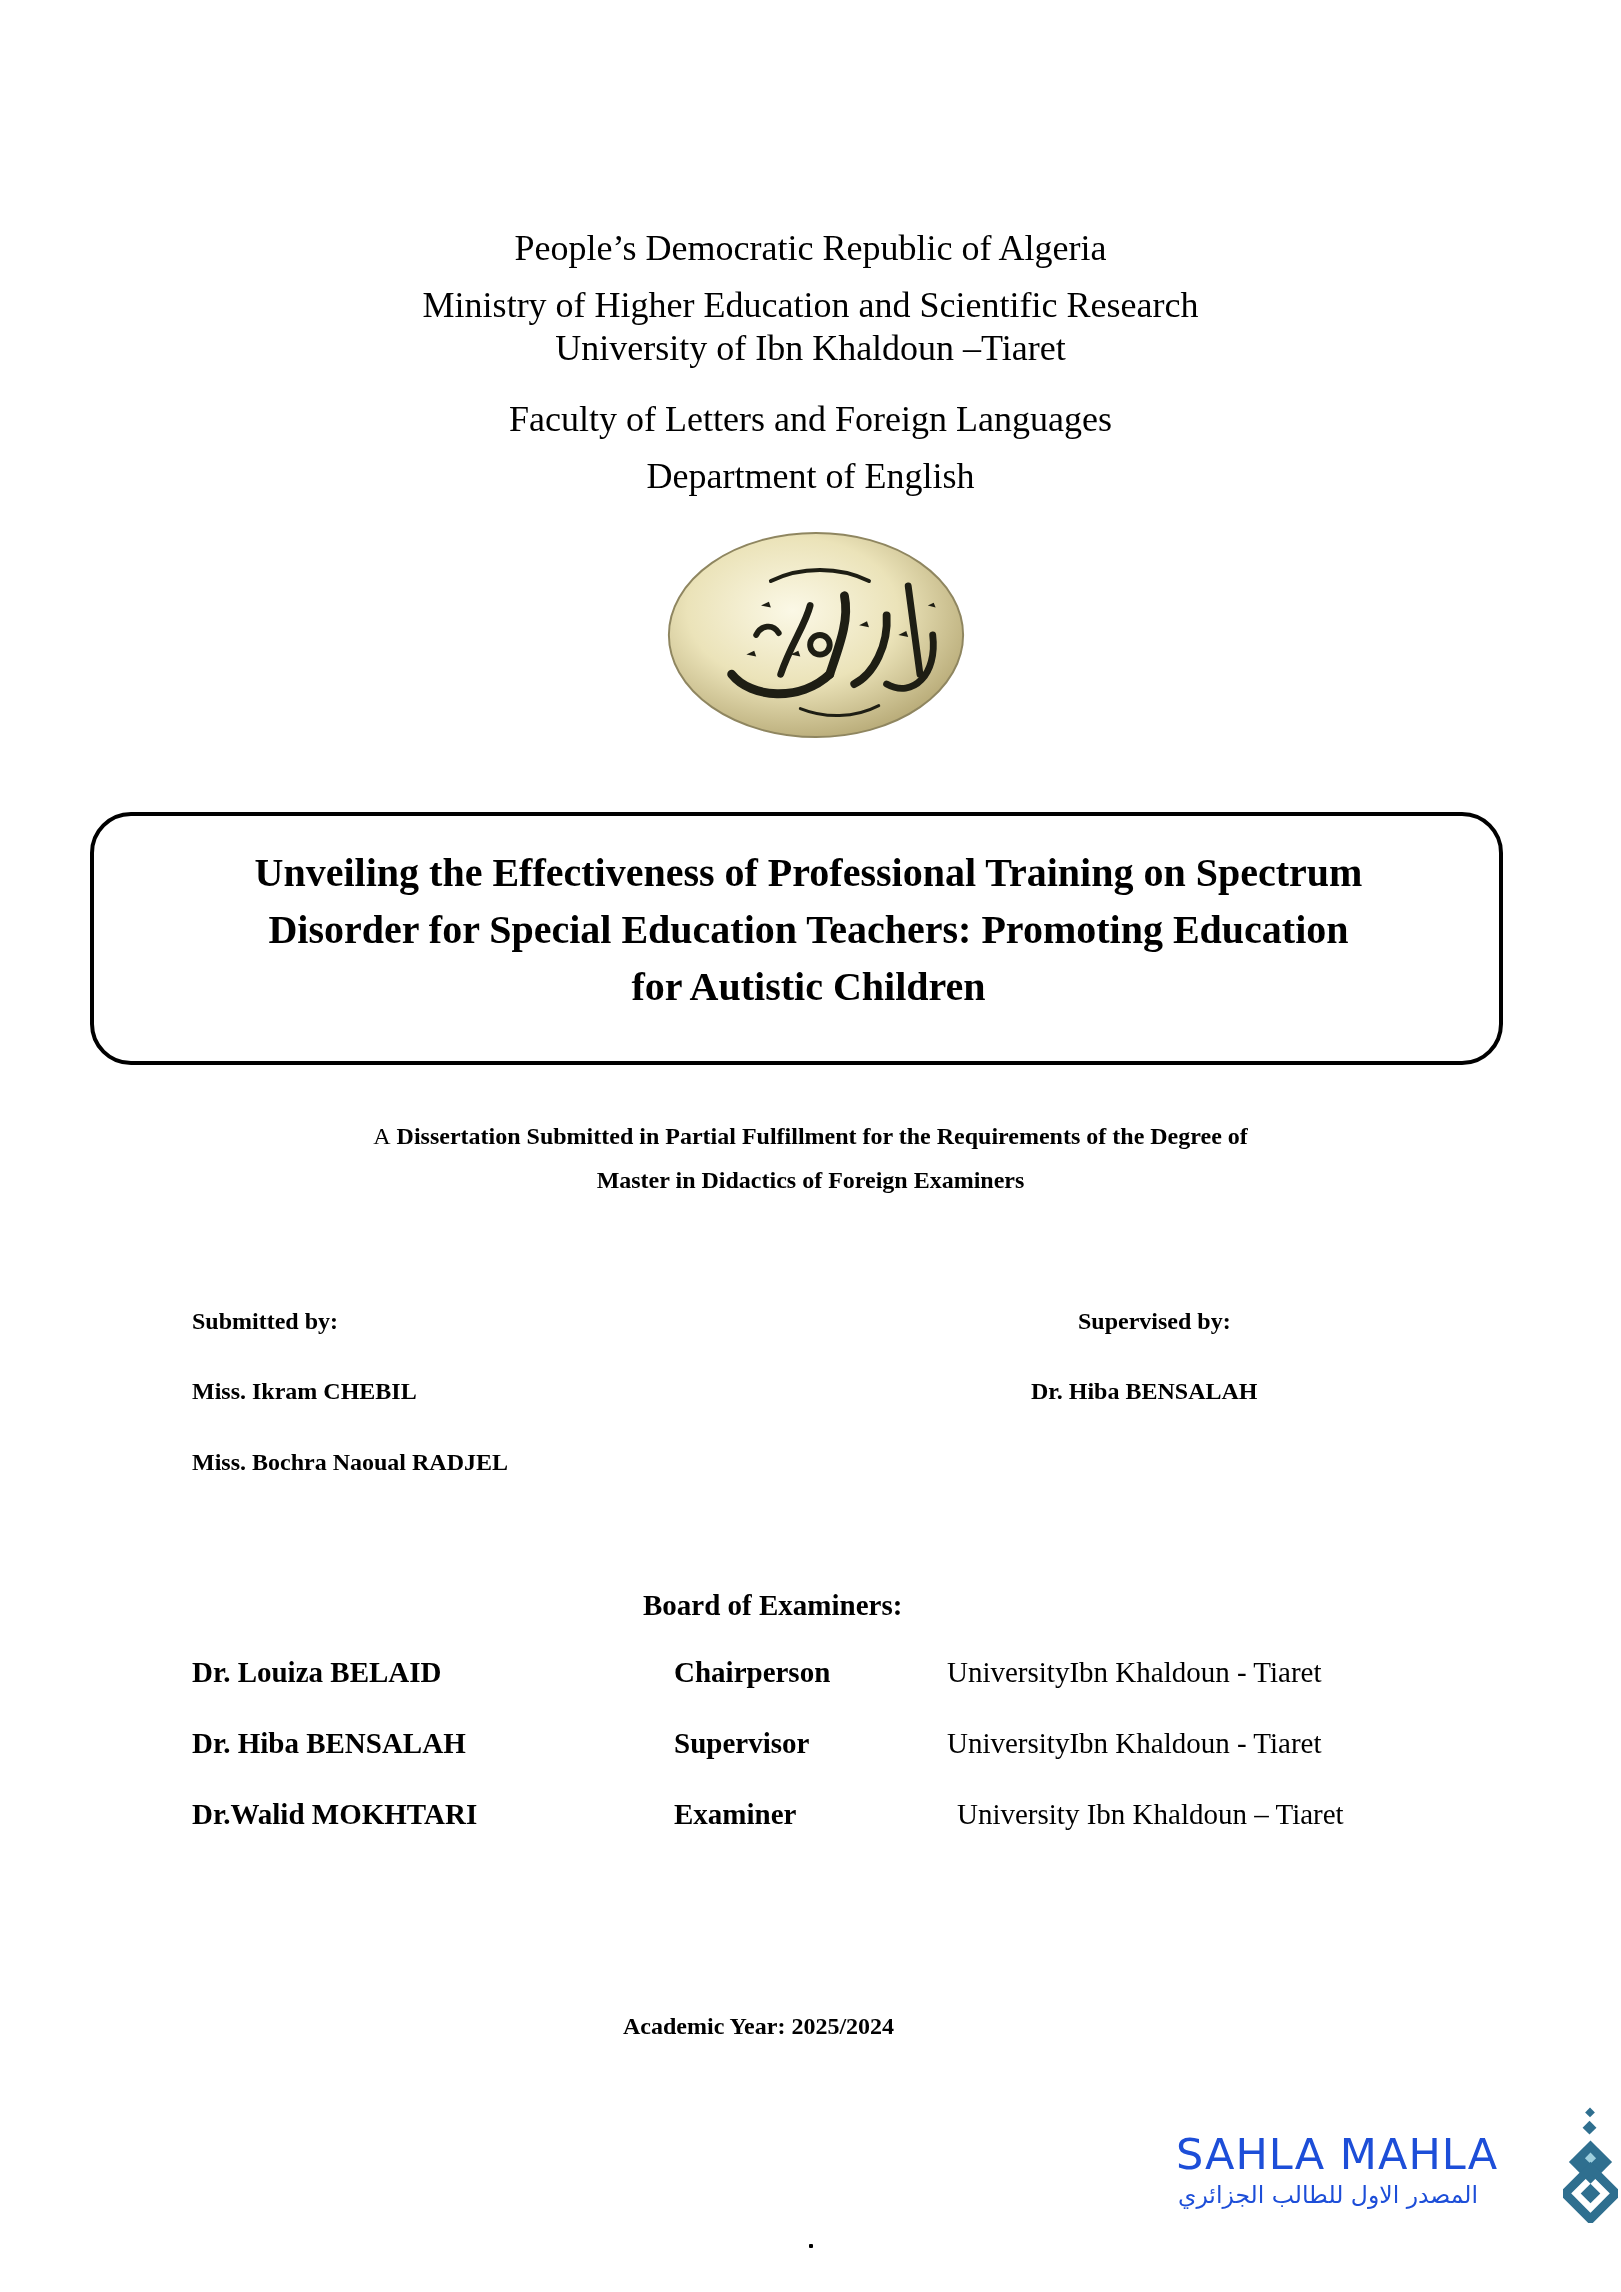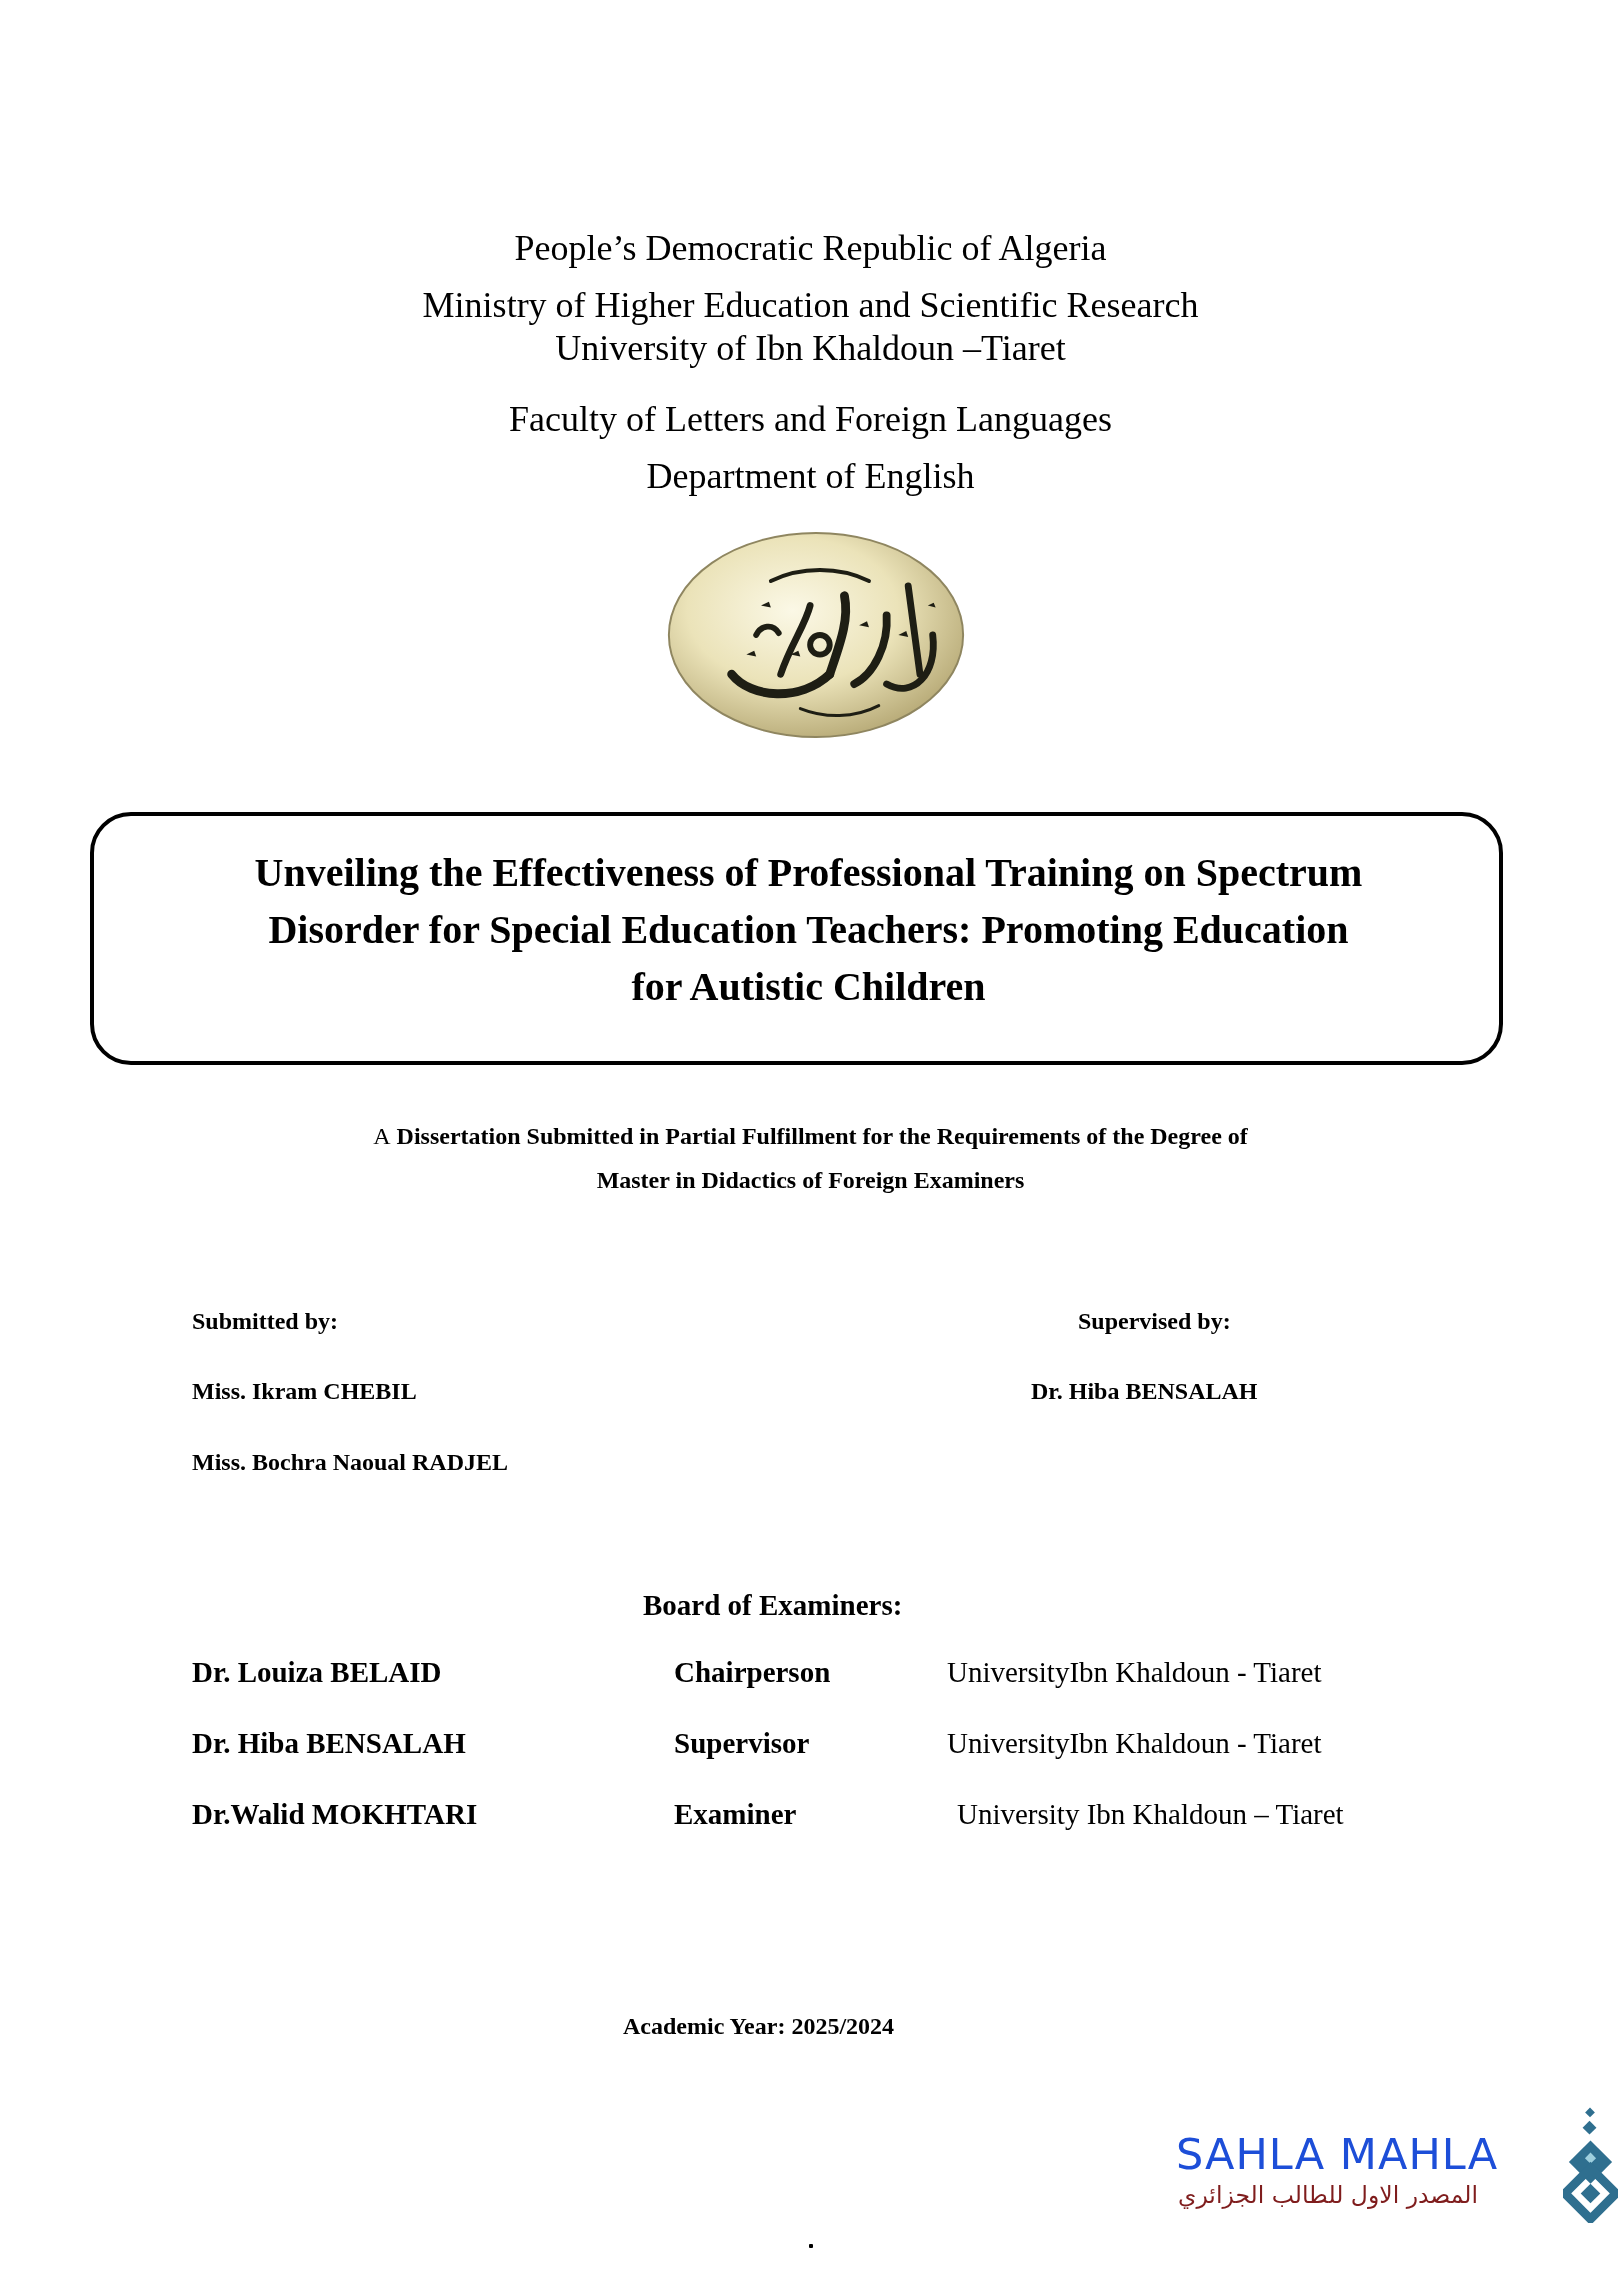--- a/index.html
+++ b/index.html
@@ -15,21 +15,21 @@
   .stmt .reg { font-weight: normal; }
   .sig { font-weight: bold; font-size: 24px; line-height: 35px; }
   .board { font-size: 29px; line-height: 35px; }
   .board .b { font-weight: bold; }
   .board .r { font-weight: normal; }
   .logo-wrap { position: absolute; left: 663px; top: 527px; width: 306px; height: 216px; }
   .watermark { position: absolute; left: 1176px; top: 2107px; width: 441px; height: 118px; }
   .wm-text { position: absolute; left: 0; top: 21.6px; font-family: "DejaVu Sans", "Liberation Sans", sans-serif;
              font-size: 43px; letter-spacing: 1px; color: #1d4ed8; font-weight: normal; }
   .wm-arabic { position: absolute; left: 2px; top: 74px; font-family: "DejaVu Sans", sans-serif;
-               font-size: 23.5px; color: #7f1d1d; direction: rtl; text-align: center; }
+               font-size: 23.5px; color: #1d4ed8; direction: rtl; text-align: center; }
   .wm-emblem { position: absolute; left: 387px; top: 0; width: 55px; height: 116px; }
   .dot { position: absolute; left: 809px; top: 2244px; width: 3.9px; height: 3.9px; background: #000; border-radius: 1px; }
 </style>
 </head>
 <body>
 
 <div class="center-line hdr" style="top:232px;">People’s Democratic Republic of Algeria</div>
 <div class="center-line hdr" style="top:289px;">Ministry of Higher Education and Scientific Research</div>
 <div class="center-line hdr" style="top:332px;">University of Ibn Khaldoun –Tiaret</div>
 <div class="center-line hdr" style="top:403px;">Faculty of Letters and Foreign Languages</div>

